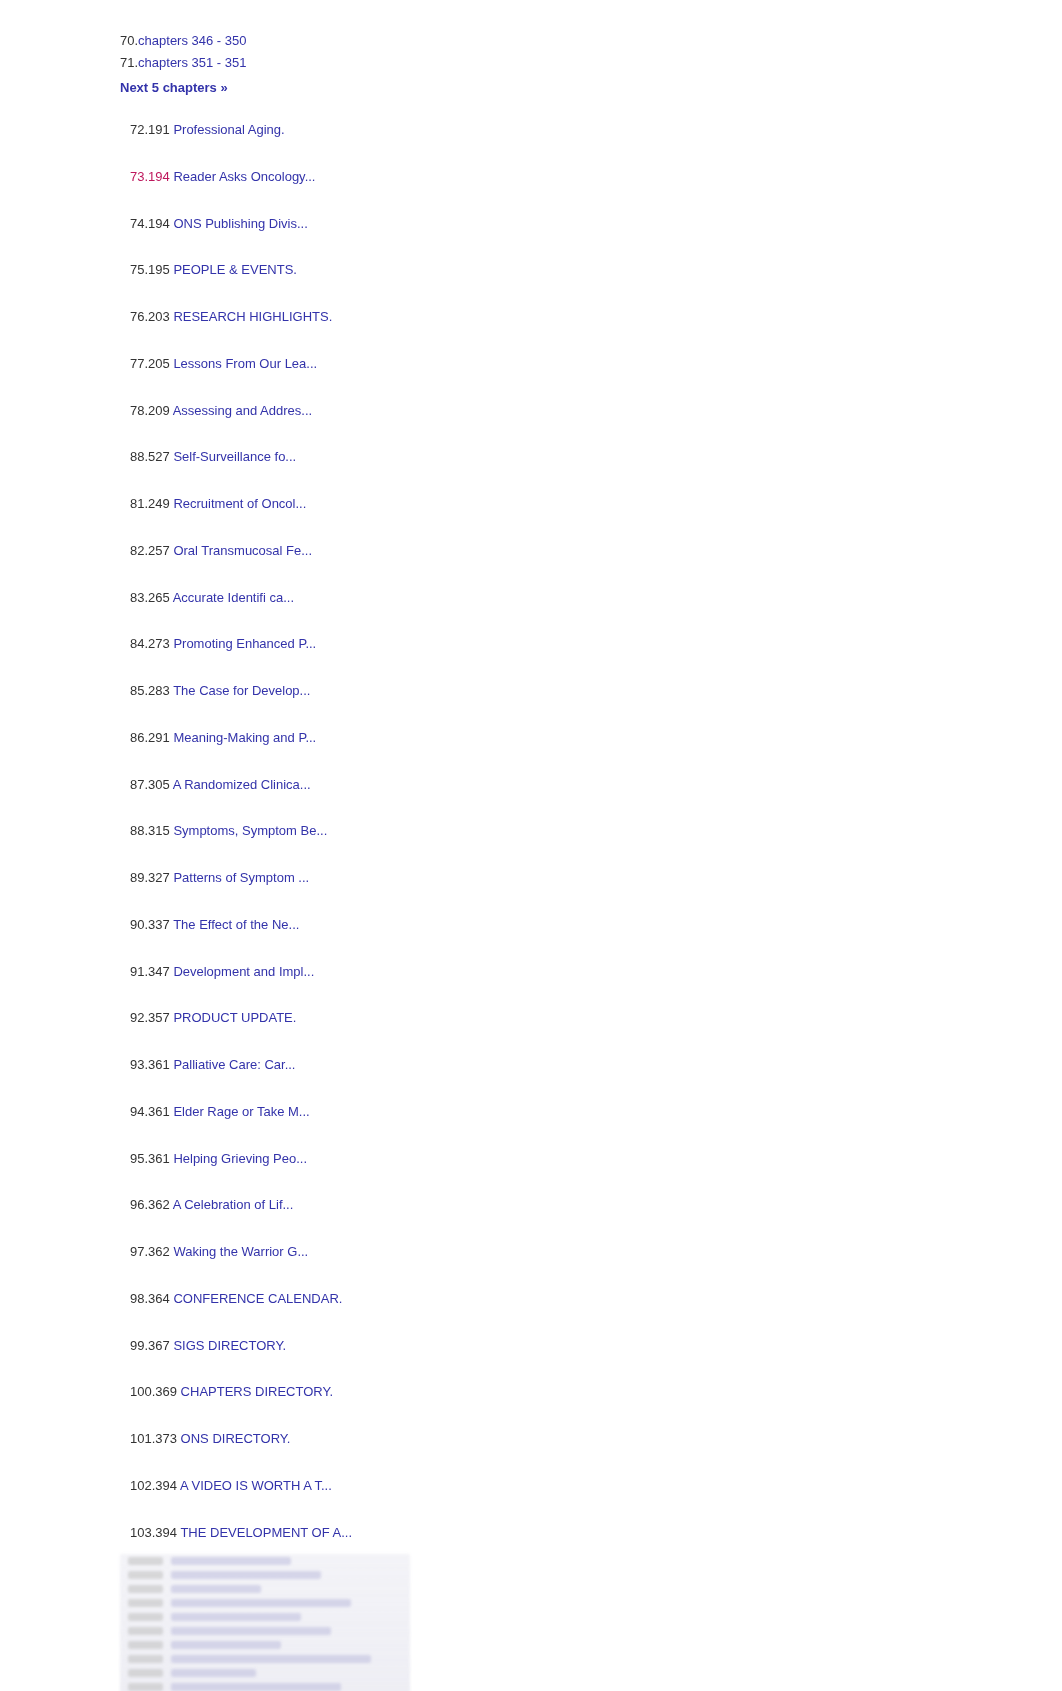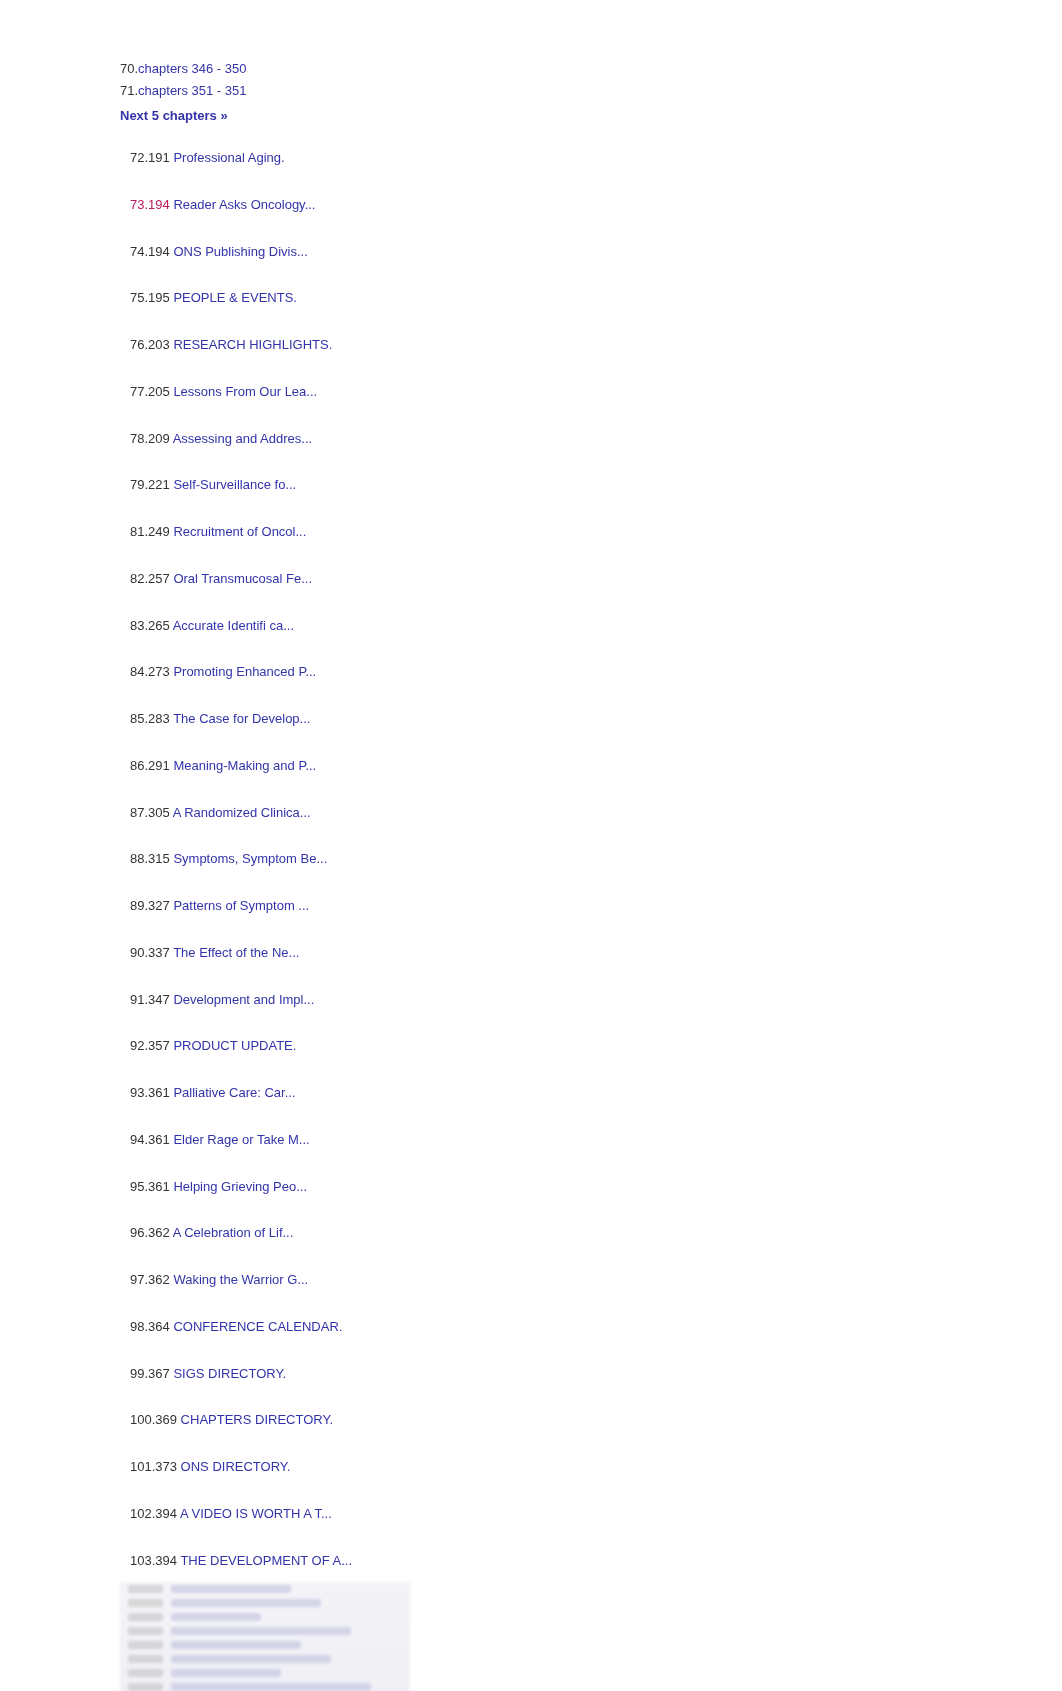--- a/index.html
+++ b/index.html
@@ -17,21 +17,20 @@
       min-height: 1691px;
     }
 
     .page-container {
       padding: 30px 0 30px 120px;
     }
 
     .prev-chapters {
       margin-bottom: 6px;
       line-height: 1.7;
-      margin-top: 28px;
     }
 
     .chapter-link {
       color: #3333aa;
       text-decoration: none;
       font-size: 13px;
     }
 
     .chapter-number {
       color: #333;
@@ -106,21 +105,21 @@
 
   <div class="chapter-list">
 
   <div class="chapter-item"><span style="color: rgb(51, 51, 51);">72.191 </span><a class="chapter-link" href="#">Professional Aging.</a></div>
       <div class="chapter-item"><span style="color: #be185d;">73.194 </span><a class="chapter-link" href="#">Reader Asks Oncology...</a></div>
       <div class="chapter-item"><span style="color: rgb(51, 51, 51);">74.194 </span><a class="chapter-link" href="#">ONS Publishing Divis...</a></div>
       <div class="chapter-item"><span style="color: rgb(51, 51, 51);">75.195 </span><a class="chapter-link" href="#">PEOPLE &amp; EVENTS.</a></div>
       <div class="chapter-item"><span style="color: rgb(51, 51, 51);">76.203 </span><a class="chapter-link" href="#">RESEARCH HIGHLIGHTS.</a></div>
       <div class="chapter-item"><span style="color: rgb(51, 51, 51);">77.205 </span><a class="chapter-link" href="#">Lessons From Our Lea...</a></div>
       <div class="chapter-item"><span style="color: rgb(51, 51, 51);">78.209 </span><a class="chapter-link" href="#">Assessing and Addres...</a></div>
-      <div class="chapter-item"><span style="color: rgb(51, 51, 51);">79.221 </span><a class="chapter-link" href="#">Self-Surveillance fo...</a></div>
+      <div class="chapter-item"><span style="color: rgb(51, 51, 51);">88.527 </span><a class="chapter-link" href="#">Self-Surveillance fo...</a></div>
       <div class="chapter-item"><span style="color: rgb(51, 51, 51);">81.249 </span><a class="chapter-link" href="#">Recruitment of Oncol...</a></div>
       <div class="chapter-item"><span style="color: rgb(51, 51, 51);">82.257 </span><a class="chapter-link" href="#">Oral Transmucosal Fe...</a></div>
       <div class="chapter-item"><span style="color: rgb(51, 51, 51);">83.265 </span><a class="chapter-link" href="#">Accurate Identifi ca...</a></div>
       <div class="chapter-item"><span style="color: rgb(51, 51, 51);">84.273 </span><a class="chapter-link" href="#">Promoting Enhanced P...</a></div>
       <div class="chapter-item"><span style="color: rgb(51, 51, 51);">85.283 </span><a class="chapter-link" href="#">The Case for Develop...</a></div>
       <div class="chapter-item"><span style="color: rgb(51, 51, 51);">86.291 </span><a class="chapter-link" href="#">Meaning-Making and P...</a></div>
       <div class="chapter-item"><span style="color: rgb(51, 51, 51);">87.305 </span><a class="chapter-link" href="#">A Randomized Clinica...</a></div>
       <div class="chapter-item"><span style="color: rgb(51, 51, 51);">88.315 </span><a class="chapter-link" href="#">Symptoms, Symptom Be...</a></div>
       <div class="chapter-item"><span style="color: rgb(51, 51, 51);">89.327 </span><a class="chapter-link" href="#">Patterns of Symptom ...</a></div>
       <div class="chapter-item"><span style="color: rgb(51, 51, 51);">90.337 </span><a class="chapter-link" href="#">The Effect of the Ne...</a></div>

